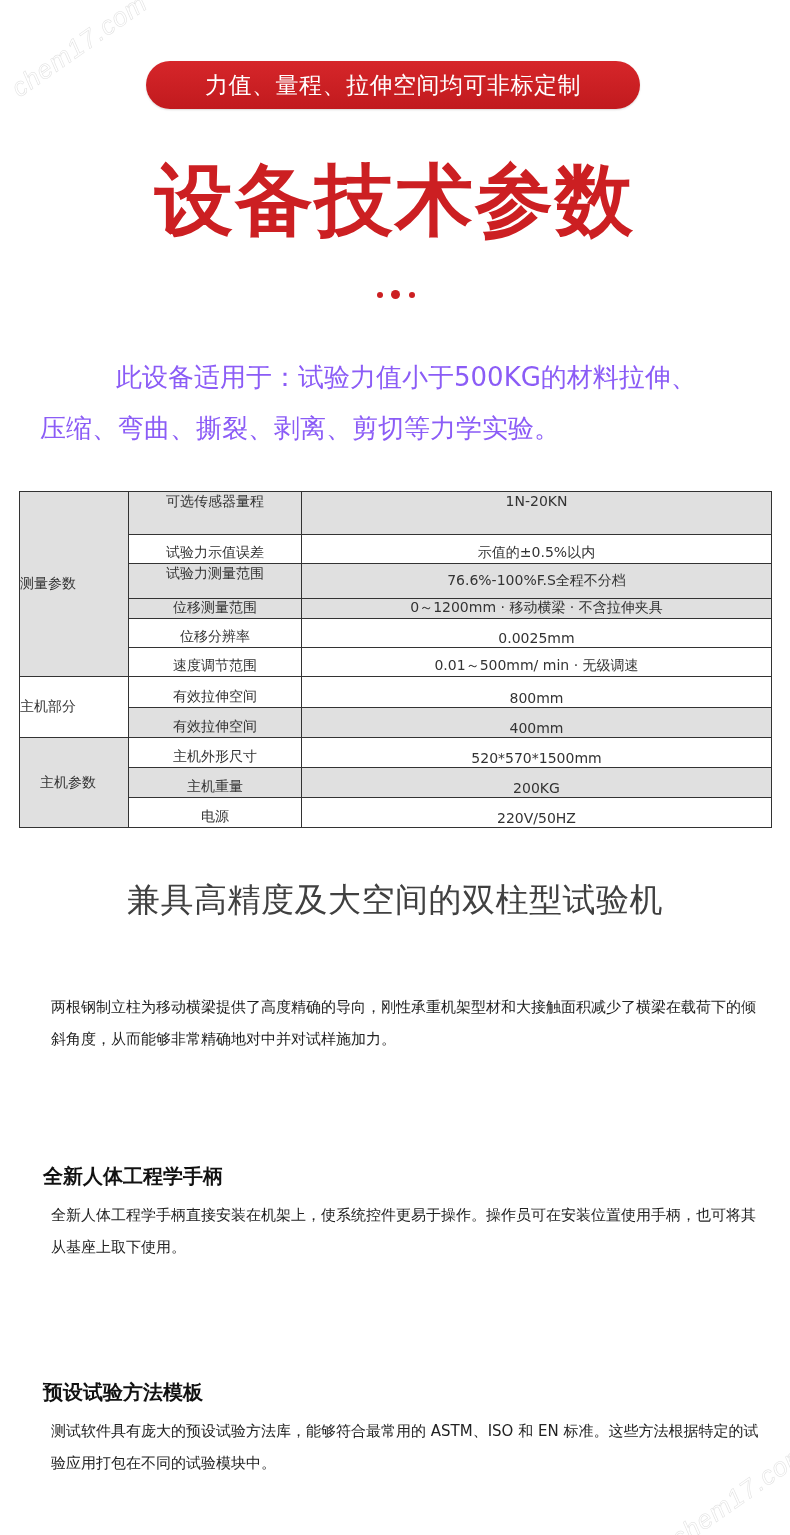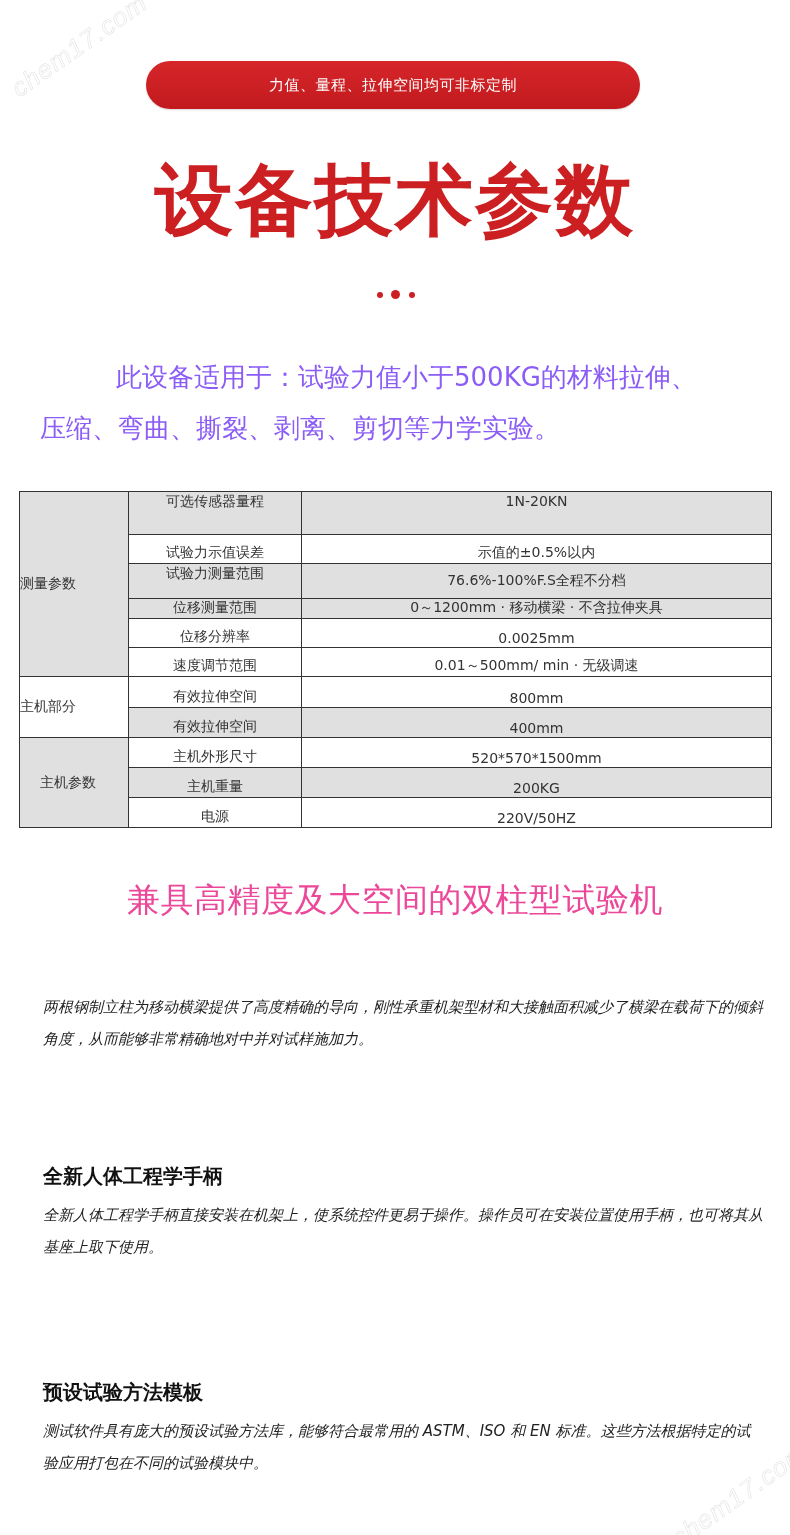--- a/index.html
+++ b/index.html
@@ -8,21 +8,21 @@
     .watermark { position: absolute; color: rgba(200,200,200,0.35); font-size: 26px;
                  font-style: italic; font-family: "Liberation Sans", sans-serif;
                  transform: rotate(-35deg); pointer-events: none; letter-spacing: 1px;
                  -webkit-text-stroke: 0.5px rgba(190,190,190,0.5); color: transparent; }
     .wm1 { left: 0px; top: 30px; }
     .wm2 { left: 660px; top: 1480px; }
 
     .pill { position: absolute; left: 146px; top: 61px; width: 494px; height: 48px;
             border-radius: 24px;
             background: linear-gradient(#d6262a, #c11a1e);
-            color: #fff; font-size: 15px; line-height: 48px; text-align: center;
+            color: #fff; font-size: 23px; line-height: 48px; text-align: center;
             letter-spacing: 0.5px; box-shadow: 0 1px 2px rgba(0,0,0,0.15); }
 
     .big-title { position: absolute; left: 0; width: 790px; top: 150px; text-align: center;
                  font-size: 78px; font-weight: bold; color: #cc1f22; letter-spacing: 2px;
                  line-height: 100px; }
 
     .dots { position: absolute; left: 375px; top: 290px; width: 42px; height: 10px; }
     .dot { position: absolute; background: #cc1f22; border-radius: 50%; }
     .dot.s1 { left: 2px; top: 2px; width: 6px; height: 6px; }
     .dot.s2 { left: 16px; top: 0px; width: 9px; height: 9px; }
@@ -36,25 +36,25 @@
                  border-collapse: collapse; font-size: 14px; color: #333; }
     table.spec td { border: 1.5px solid #333; text-align: center; padding: 0; }
     table.spec td.grp { text-align: left; width: 88px; margin-left: 11px; }
     table.spec td.lbl { width: 172px; }
     .g { background: #e0e0e0; }
     .w { background: #ffffff; }
     .cell-b { vertical-align: bottom; padding-bottom: 1px !important; }
     .cell-t { vertical-align: top; padding-top: 1px !important; }
 
     .sub-title { position: absolute; left: 0; width: 790px; top: 878px; text-align: center;
-                 font-size: 33px; color: #ec4899; letter-spacing: 0.5px; }
+                 font-size: 33px; color: #404040; letter-spacing: 0.5px; }
 
     .feature { position: absolute; left: 43px; width: 720px; }
     .feature h3 { margin: 0; font-size: 20px; font-weight: bold; color: #111; line-height: 30px; }
-    .feature p { margin: 8px 0 0 0; font-size: 15px; line-height: 32px; color: #222; font-style: italic; }
+    .feature p { margin: 8px 0 0 8px; font-size: 15px; line-height: 32px; color: #222; }
     .f1 { top: 983px; }
     .f2 { top: 1161px; }
     .f3 { top: 1377px; }
   </style>
 </head>
 <body>
 
 <div class="watermark wm1">chem17.com</div>
 <div class="watermark wm2">chem17.com</div>
 

